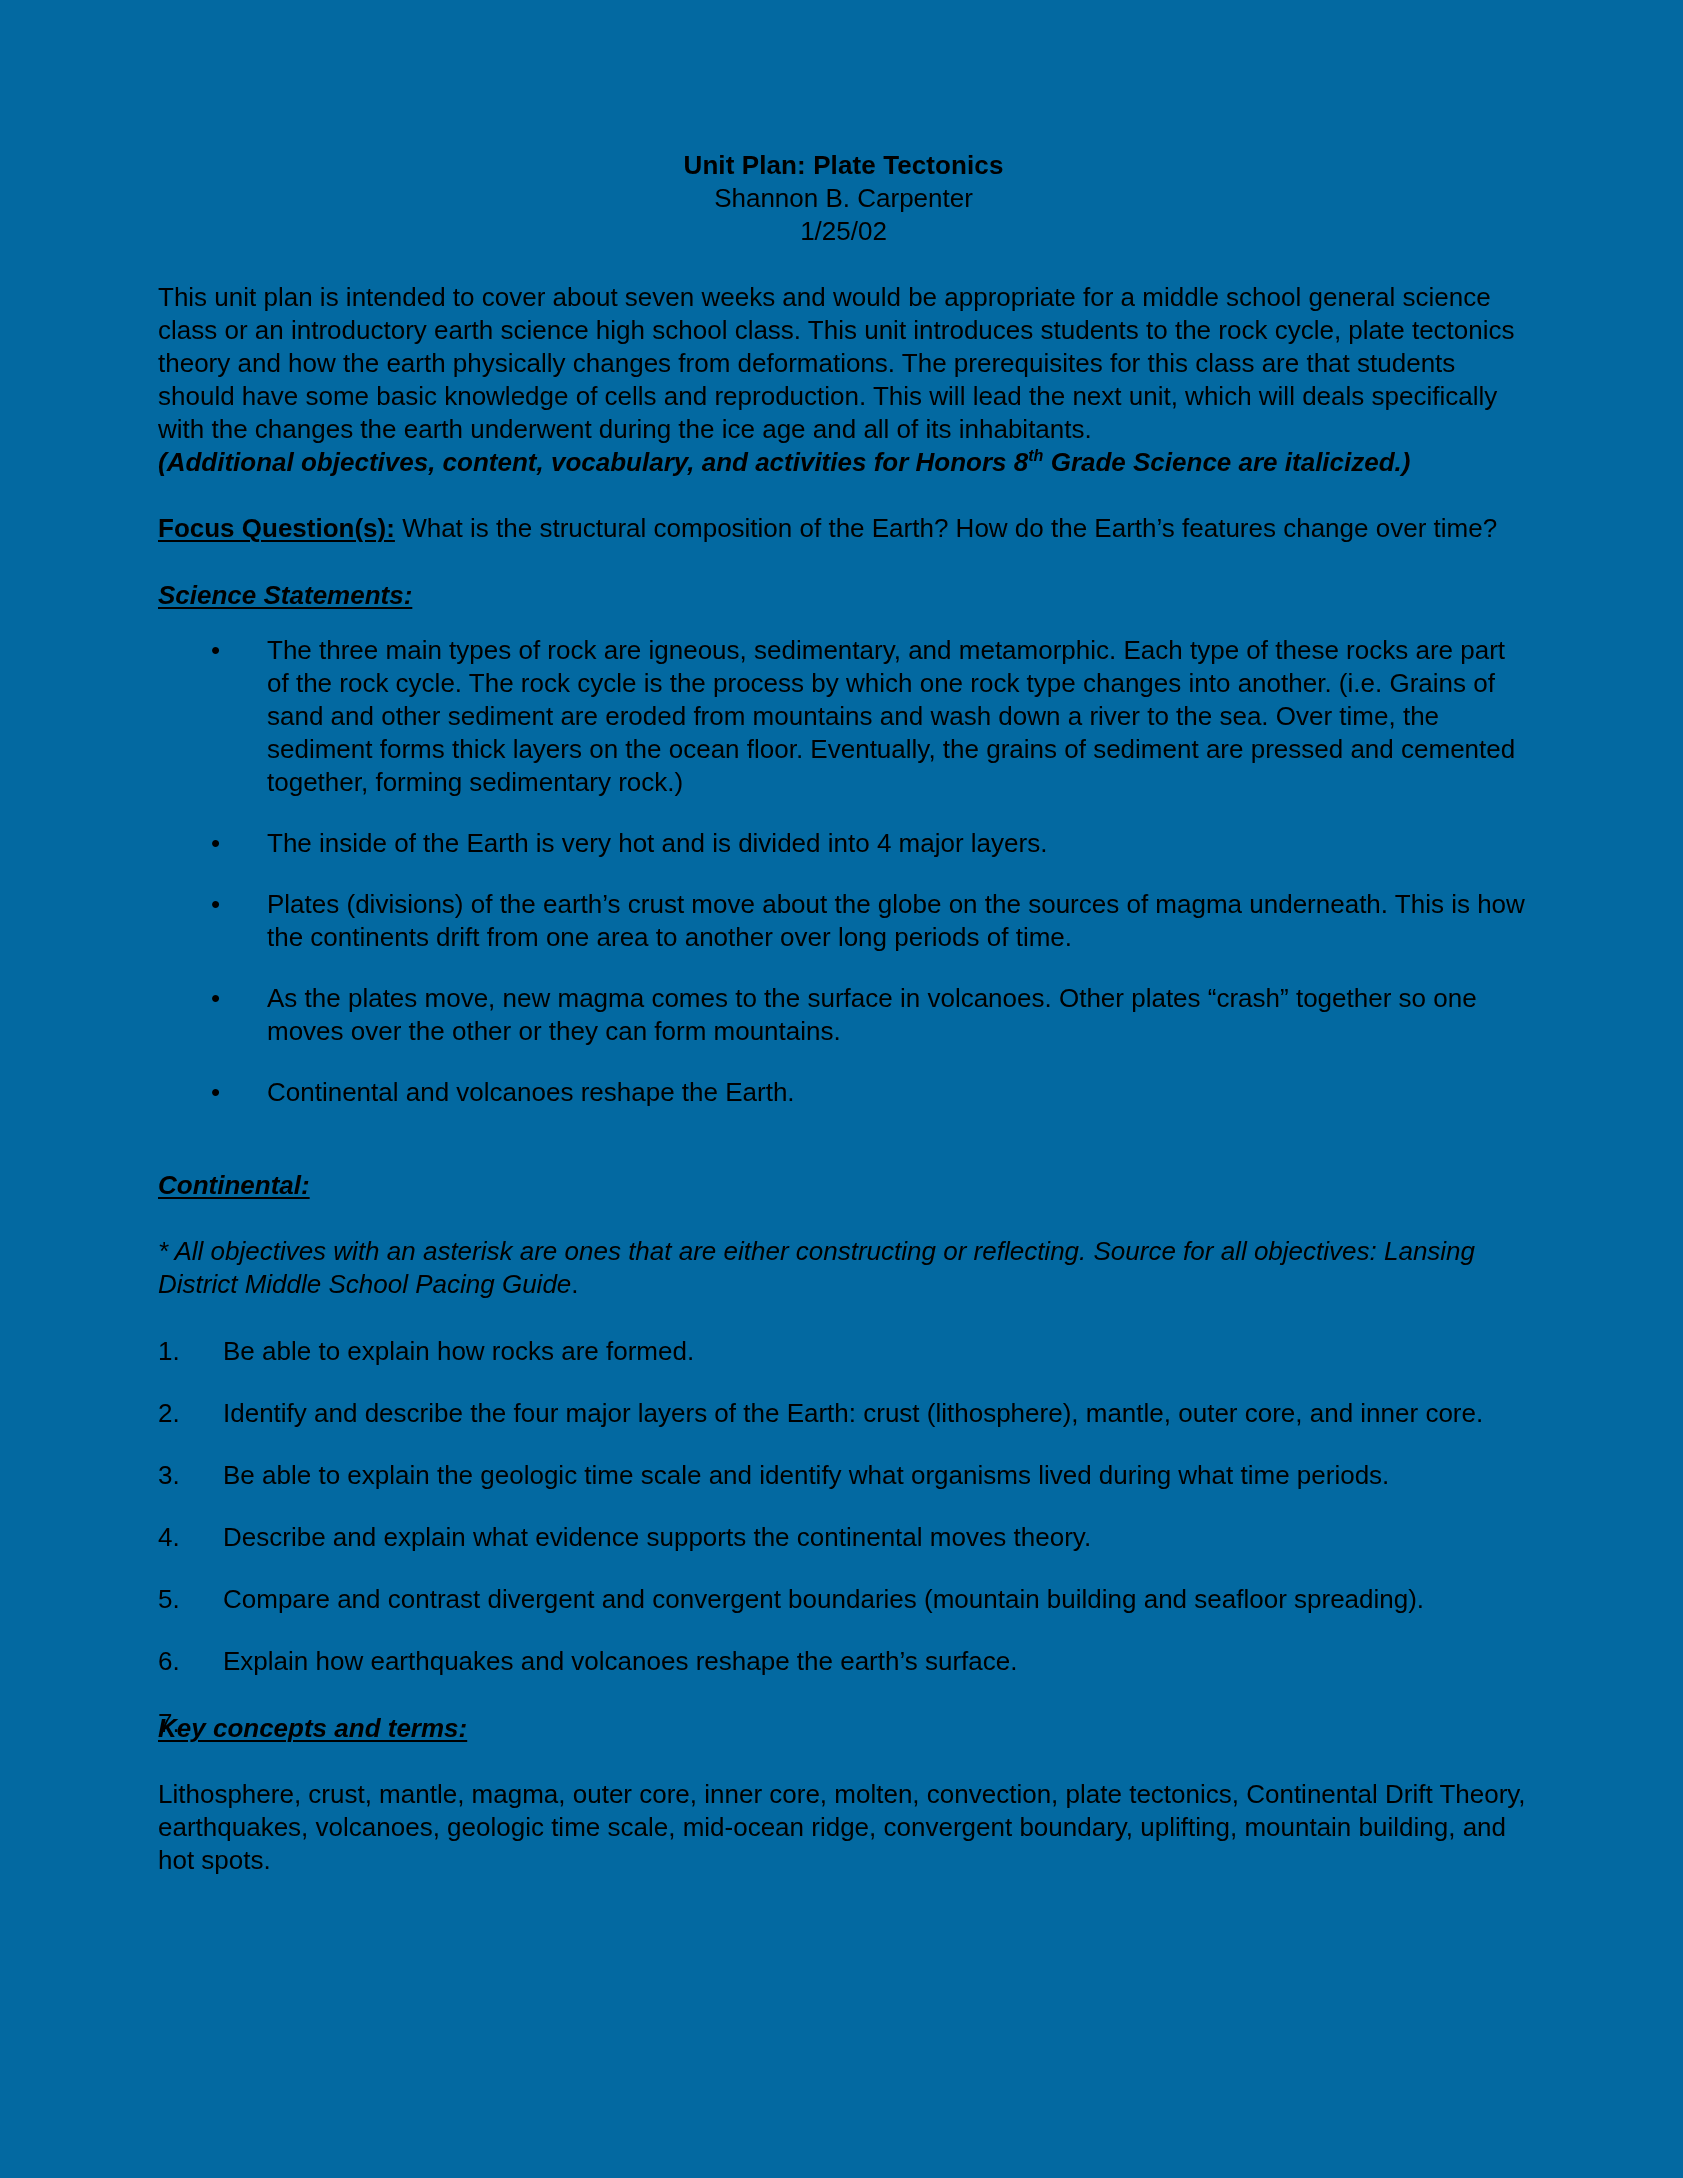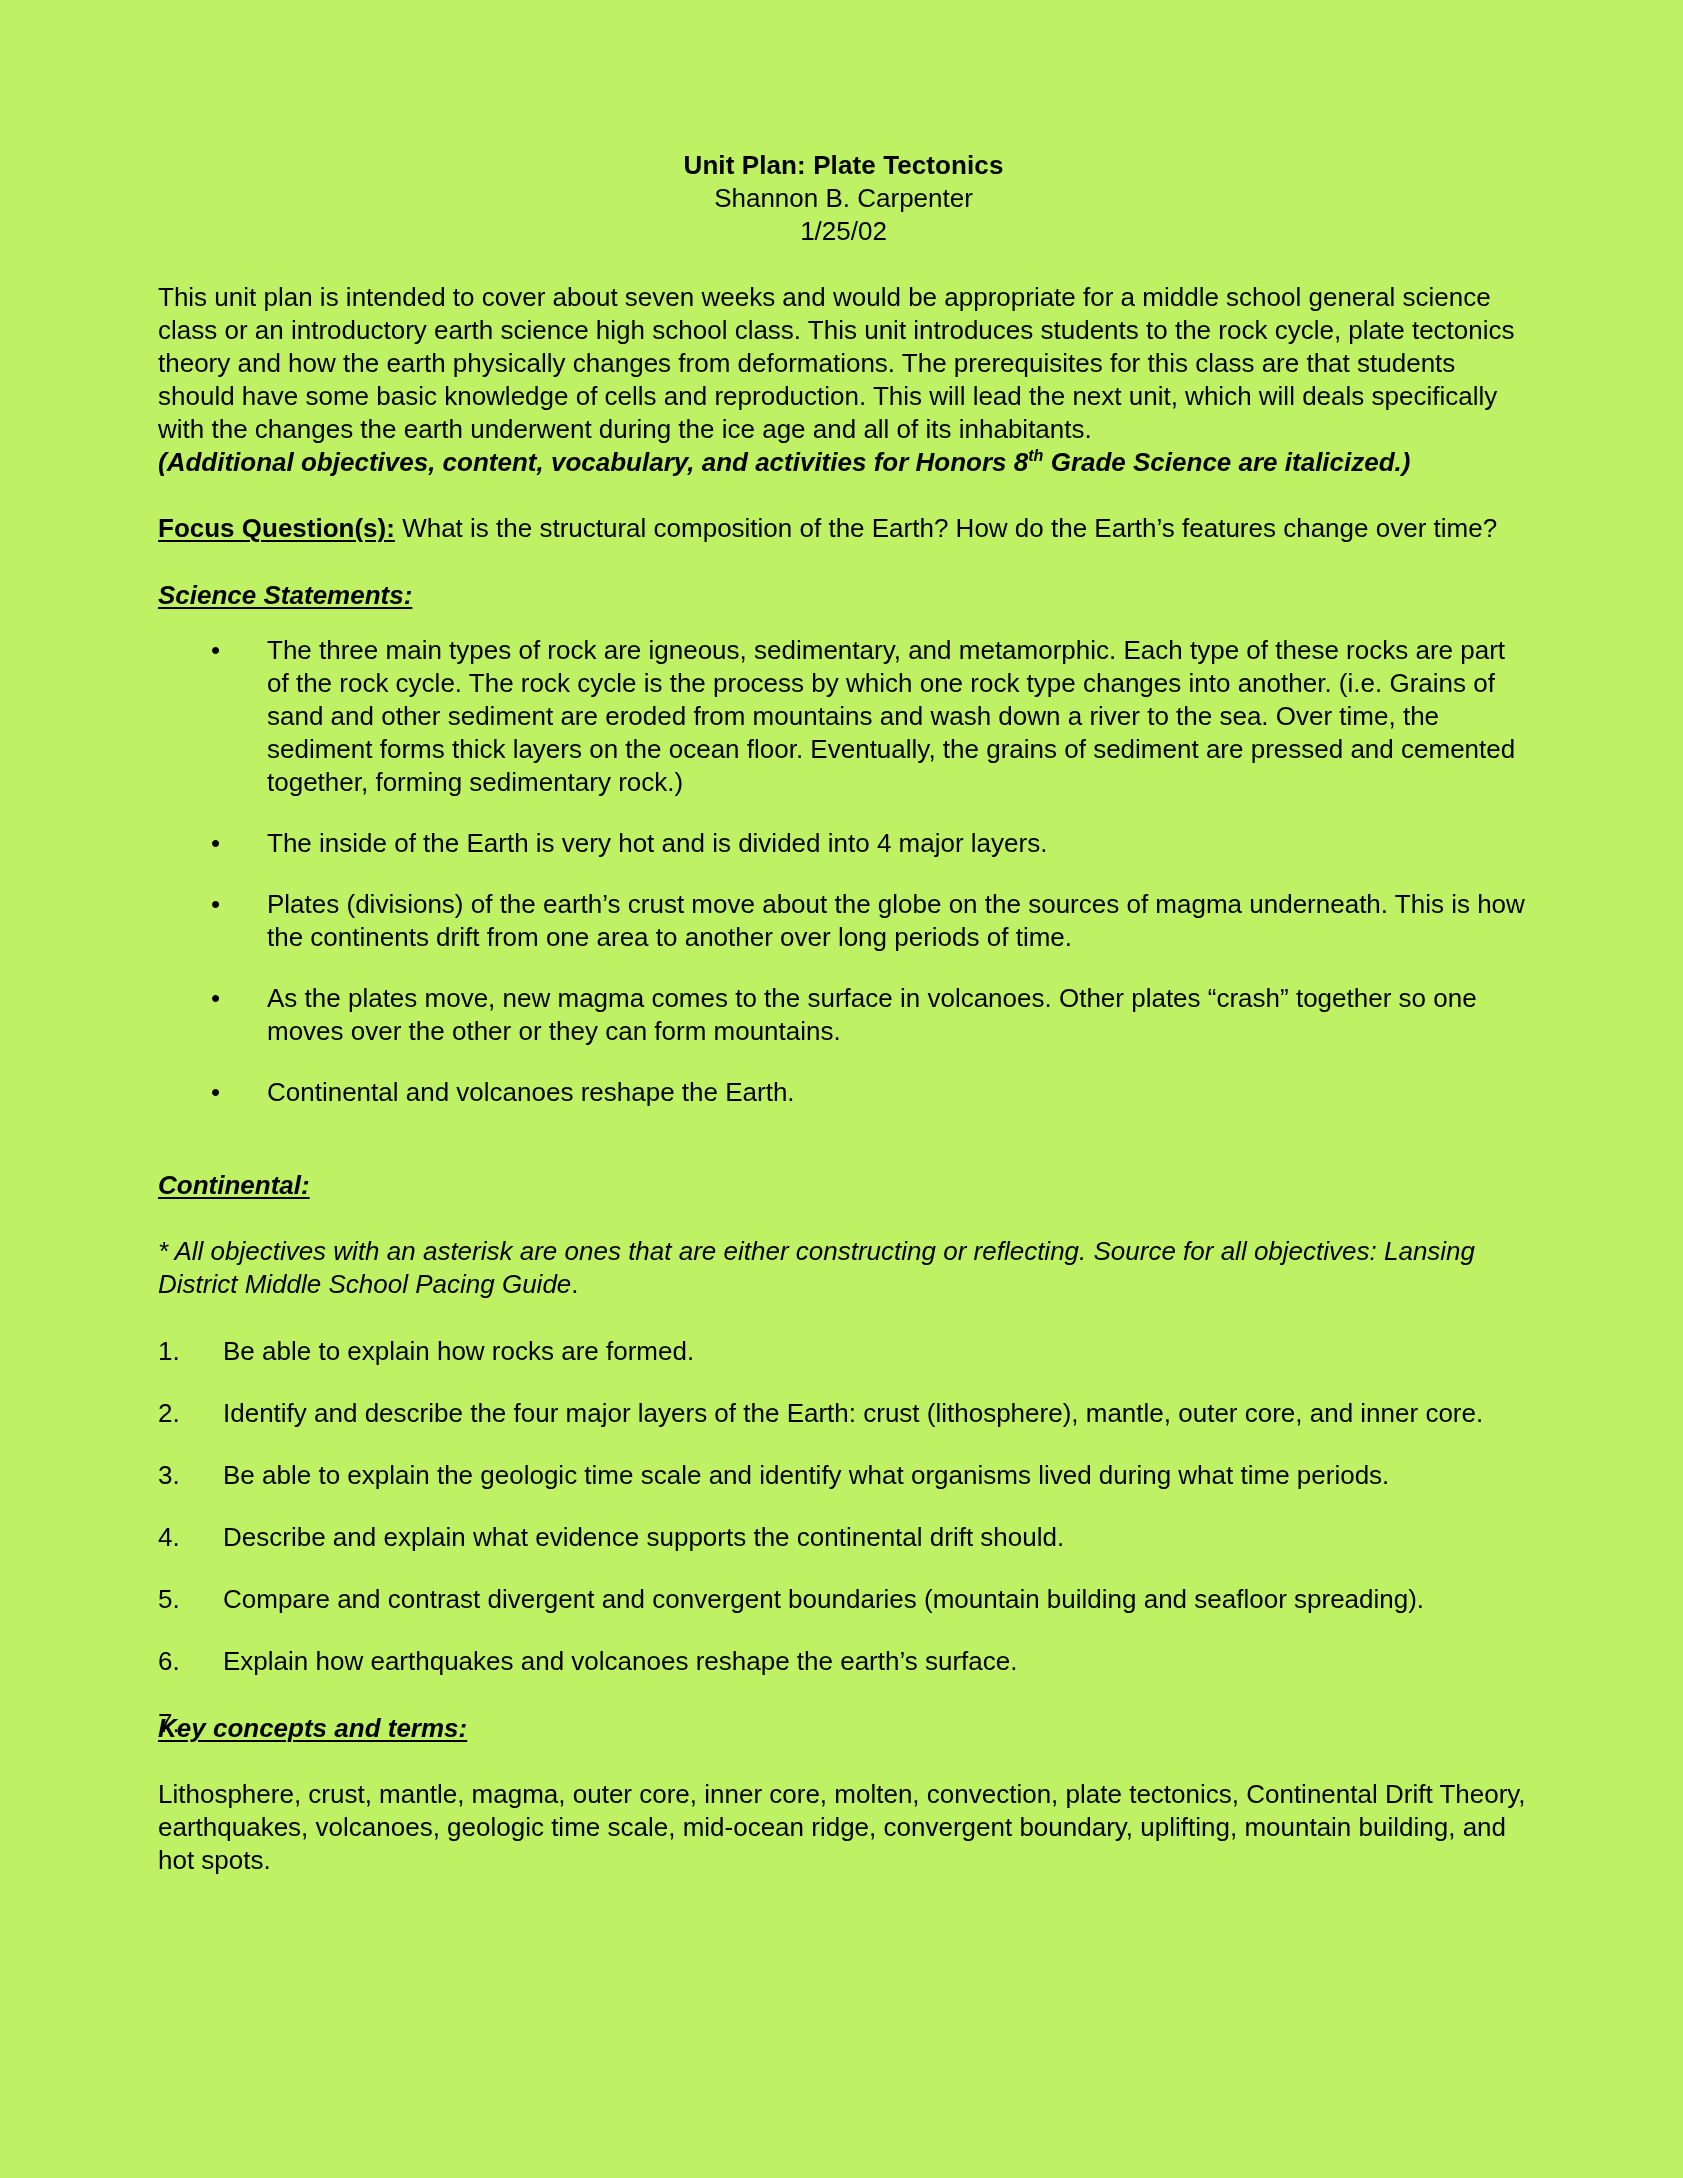--- a/index.html
+++ b/index.html
@@ -11,21 +11,21 @@
     width: 1683px;
     height: 2178px;
     font-family: "Liberation Sans", sans-serif;
     color: #000000;
     -webkit-font-smoothing: antialiased;
   }
   .page {
     position: relative;
     width: 1683px;
     height: 2178px;
-    background: #bef264;
+    background: #0369a1;
     box-sizing: border-box;
     padding: 0;
     overflow: hidden;
   }
   
   .doc {
     position: absolute;
     left: 158px;
     top: 149px;
     width: 1371px;
@@ -196,21 +196,21 @@
       <li>
         <span class="num">2.</span>
         <span>Identify and describe the four major layers of the Earth: crust (lithosphere), mantle, outer core, and inner core.</span>
       </li>
       <li>
         <span class="num">3.</span>
         <span>Be able to explain the geologic time scale and identify what organisms lived during what time periods.</span>
       </li>
       <li>
         <span class="num">4.</span>
-        <span>Describe and explain what evidence supports the continental drift should.</span>
+        <span>Describe and explain what evidence supports the continental moves theory.</span>
       </li>
       <li>
         <span class="num">5.</span>
         <span>Compare and contrast divergent and convergent boundaries (mountain building and seafloor spreading).</span>
       </li>
       <li>
         <span class="num">6.</span>
         <span>Explain how earthquakes and volcanoes reshape the earth’s surface.</span>
       </li>
       <li>

